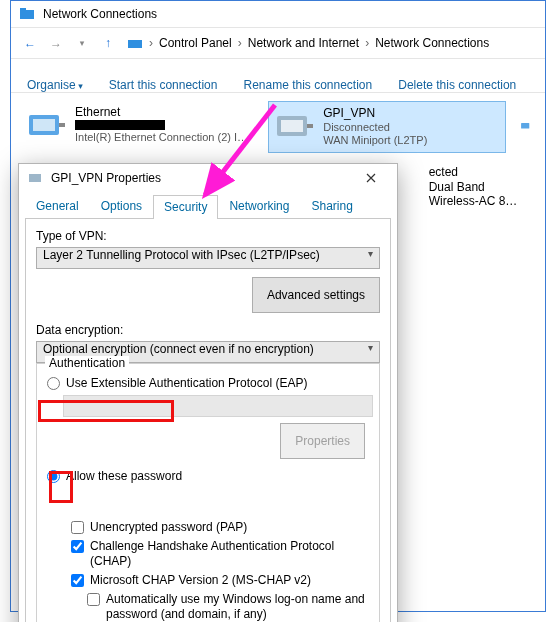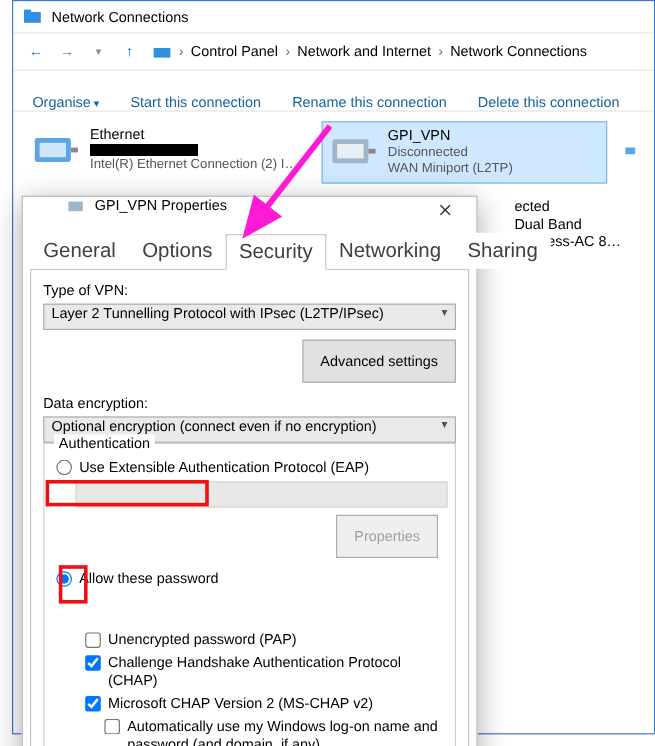--- a/index.html
+++ b/index.html
@@ -23,24 +23,24 @@
   .conn .nic { width:42px; height:42px; }
   .conn .txt { display:flex; flex-direction:column; gap:1px; }
   .conn .txt .name { font-size:12px; }
   .conn .txt .sub { font-size:11px; color:#555; }
   .redact { background:#000; height:10px; width:90px; display:inline-block; }
   .conn2row { padding:0 10px; display:flex; gap:10px; }
   .conn2row .conn { width:auto; }
 
   
   .dialog { position:absolute; left:18px; top:163px; width:380px; background:#fff; border:1px solid #b4b4b4; box-shadow:0 6px 24px rgba(0,0,0,.35); }
-  .dtitle { height:28px; display:flex; padding:0 8px; gap:8px;margin-left:28px; }
+  .dtitle { height:28px; display:flex; align-items:center; padding:0 8px; gap:8px; }
   .dtitle .close { margin-left:auto; width:36px; height:22px; display:flex; align-items:center; justify-content:center; color:#444; }
   .tabs { display:flex; padding:0 6px; margin-top:2px; }
-  .tab { padding:4px 10px 5px; font-size:17px; border:1px solid transparent; border-bottom:none; color:#404040; background:#fff; }
+  .tab { padding:4px 10px 5px; font-size:12px; border:1px solid transparent; border-bottom:none; color:#0369a1; background:#fff; }
   .tab.active { border-color:#c8c8c8; background:#fff; position:relative; top:1px; }
   .tabbody { border:1px solid #c8c8c8; margin:0 6px 6px; padding:10px 10px 8px; }
   .lbl { font-size:12px; margin-bottom:4px; }
   .select { width:100%; height:22px; border:1px solid #adadad; background:#e9e9e9; display:flex; align-items:flex-start; padding:0 6px; justify-content:space-between; font-size:12px;gap:40px; }
   .select .caret { color:#555; font-size:10px; }
   .btn { height:36px; border:1px solid #adadad; background:#e1e1e1; padding:0 14px; font-size:12px; display:inline-flex; align-items:center; justify-content:center; }
   .btn.disabled { color:#a0a0a0; background:#efefef; }
   .row-r { display:flex; justify-content:flex-end; margin-top:8px; }
   .fieldset { border:1px solid #d0d0d0; padding:8px 10px 12px; position:relative; }
   .fieldset .legend { position:absolute; top:-8px; left:8px; background:#fff; padding:0 4px; font-size:12px; }

